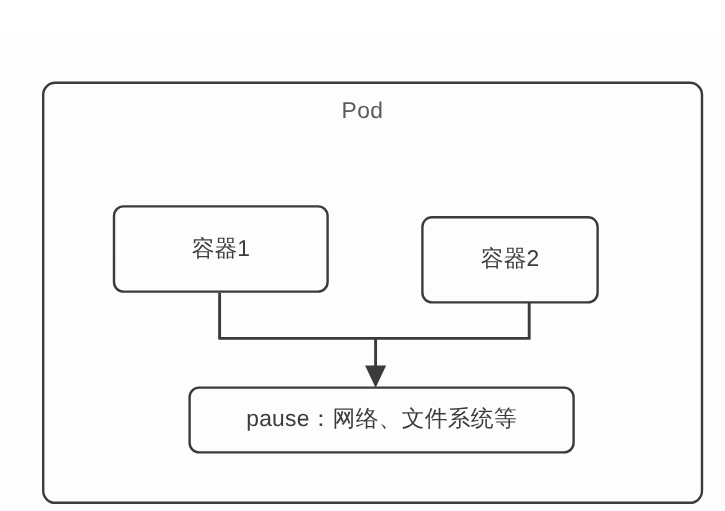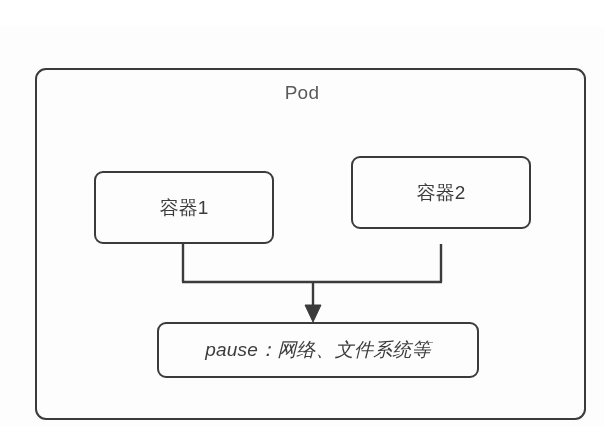--- a/index.html
+++ b/index.html
@@ -65,39 +65,38 @@
     white-space: nowrap;
   }
   #container-1 {
     left: 94px;
     top: 145px;
     width: 180px;
     height: 73px;
   }
   #container-2 {
     left: 351px;
-    top: 130px;
-    width: 180px;
+    top: 154px;
+    width: 148px;
     height: 73px;
   }
   
   #pause-box {
     position: absolute;
     left: 157px;
     top: 296px;
     width: 322px;
     height: 56px;
     box-sizing: border-box;
     border: 2px solid #3b3b3b;
     border-radius: 9px;
     background: #fdfdfd;
     display: flex;
     align-items: center;
     justify-content: center;
-    font-style: italic;
   }
   #pause-box .box-label {
     font-size: 19px;
     line-height: 24px;
     color: #3c3c3c;
     white-space: nowrap;
     letter-spacing: 0.2px;
   }
   
   .connector-layer {

